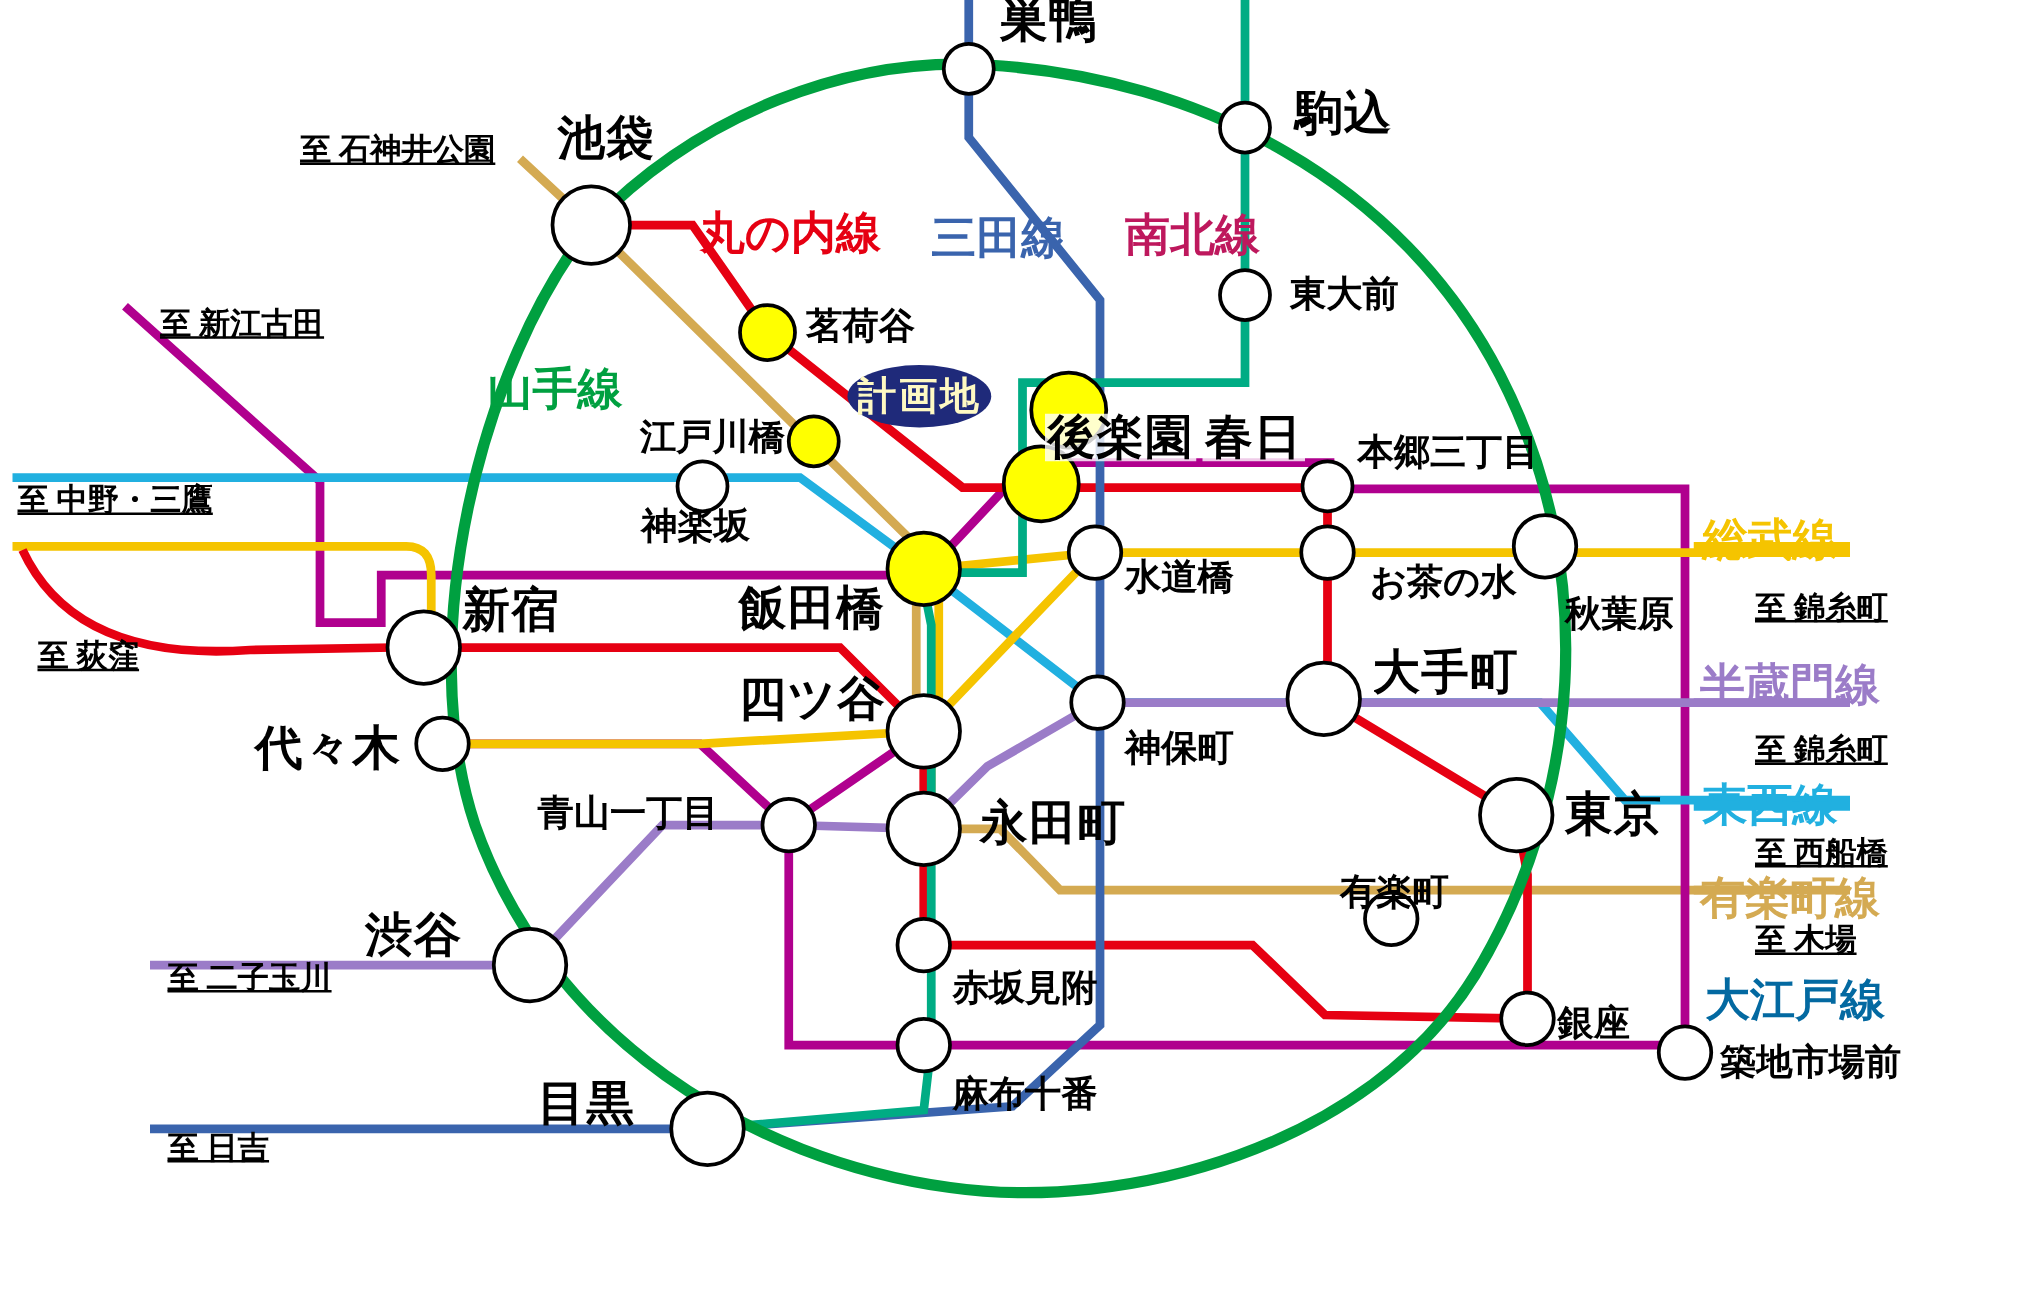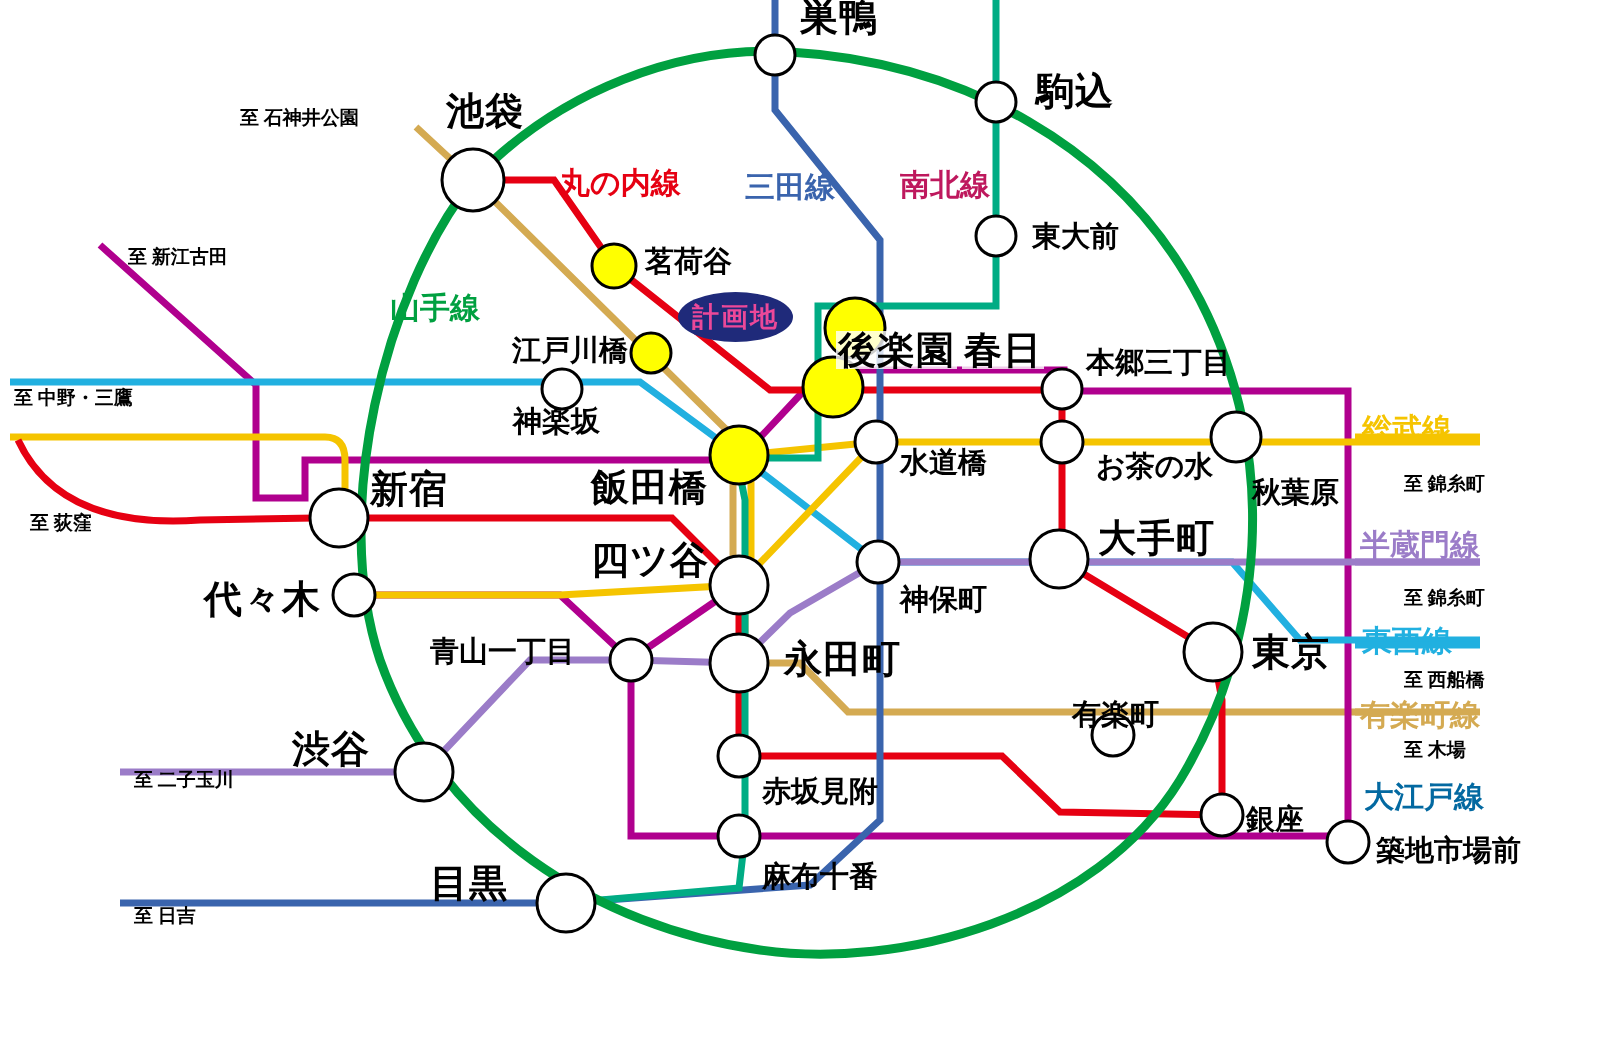--- a/index.html
+++ b/index.html
@@ -3,25 +3,25 @@
 <meta charset="utf-8">
 <style>
   html,body{margin:0;padding:0;background:#ffffff;}
   #root{position:relative;width:1617px;height:1050px;background:#ffffff;
         font-family:"Liberation Serif","DejaVu Serif",serif;overflow:hidden;}
   svg#map{position:absolute;left:0;top:0;width:1617px;height:1050px;}
   .lbl{position:absolute;white-space:nowrap;color:#000;font-weight:700;
        font-family:"Liberation Serif","DejaVu Serif",serif;line-height:1;}
   .lbl.big{font-size:38px;letter-spacing:1px;}
   .lbl.mid{font-size:29px;}
-  .lbl.toname{font-size:19px;font-weight:700;}
-  .lbl.linename{font-weight:700;font-size:30px;}
+  .lbl.toname{font-size:25px;font-weight:700;text-decoration:underline;}
+  .lbl.linename{font-weight:700;font-size:36px;}
   .lbl.onmap{background:rgba(255,255,255,0.80);padding:0 2px;}
   .plan{position:absolute;display:flex;align-items:center;justify-content:center;
-        color:#ec4899;font-weight:700;font-size:27px;letter-spacing:2px;
+        color:#fef9c3;font-weight:700;font-size:31px;letter-spacing:2px;
         background:#1f2a7a;border-radius:50%;
         font-family:"Liberation Serif","DejaVu Serif",serif;}
 </style>
 </head>
 <body>
 
 <div id="root">
 
   <svg id="map" viewBox="0 0 1617 1050" xmlns="http://www.w3.org/2000/svg">
 

